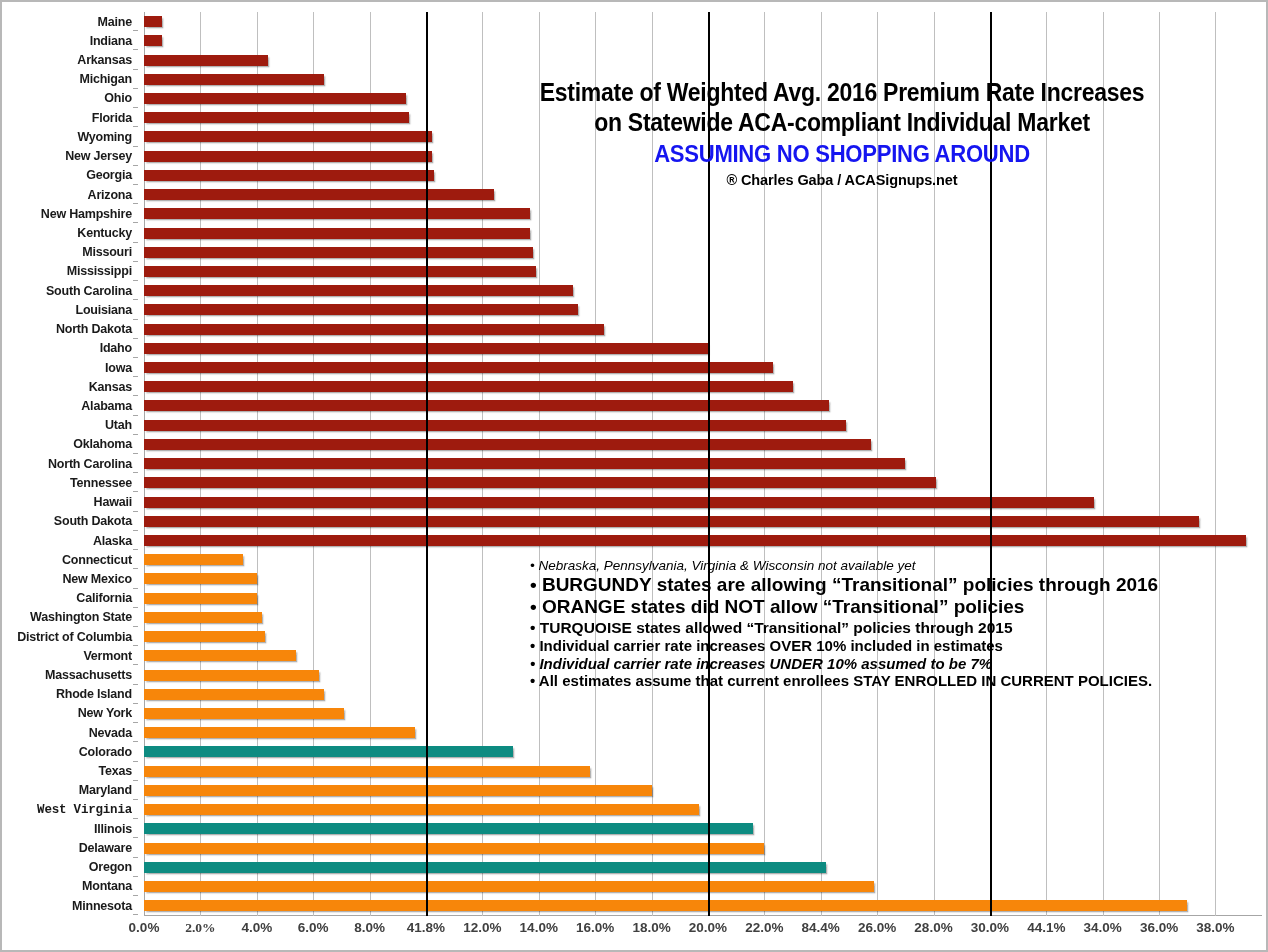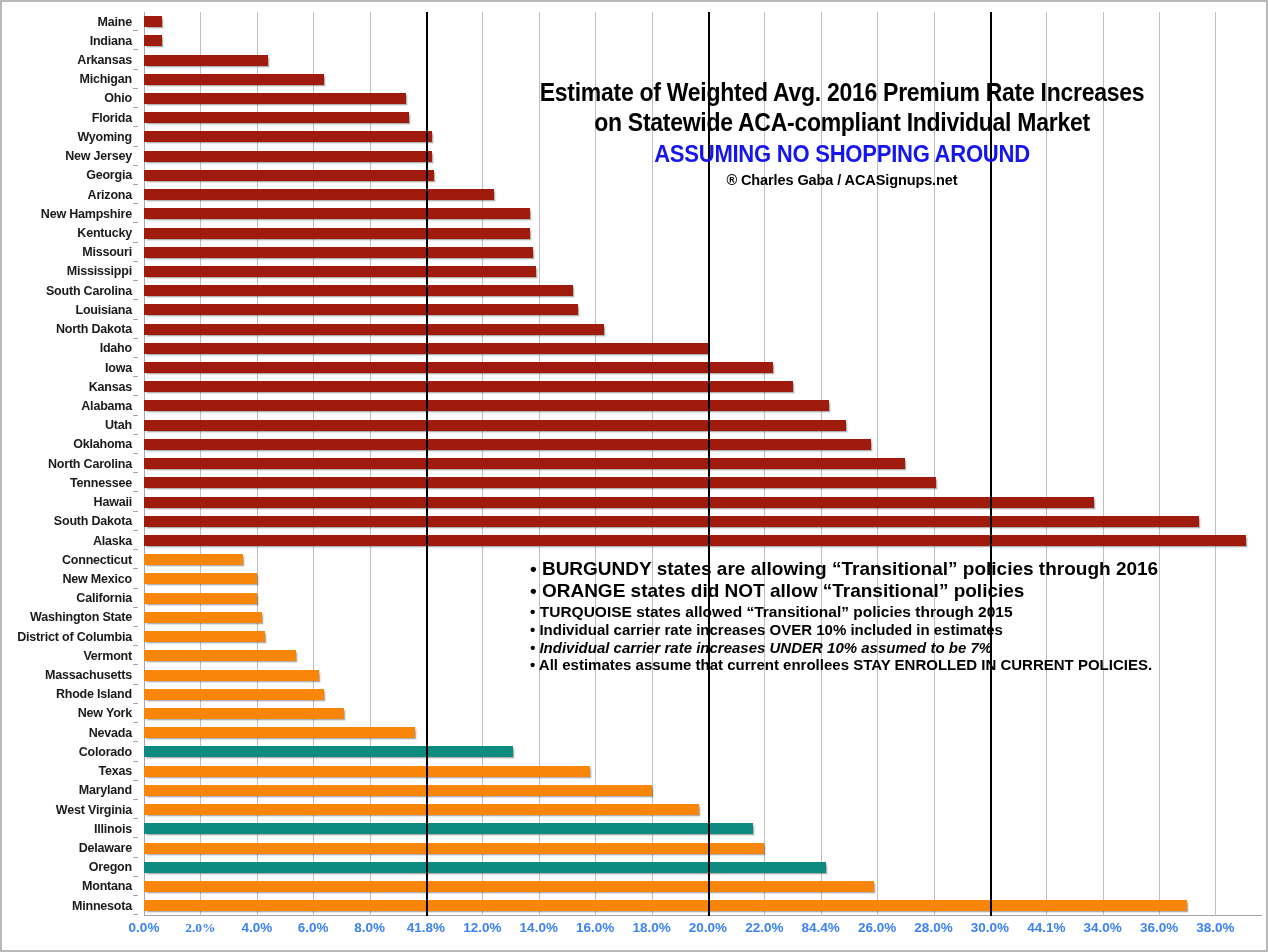--- a/index.html
+++ b/index.html
@@ -112,21 +112,21 @@
     top: 918px;
     width: 1118px;
     height: 24px;
     z-index: 4;
   }
   .x-label {
     position: absolute;
     transform: translateX(-50%);
     font-size: 13.5px;
     font-weight: bold;
-    color: #3b82f6;
+    color: #404040;
     white-space: nowrap;
     top: 0;
   }
 
   
   .title-block {
     position: absolute;
     left: 430px;
     top: 76px;
     width: 820px;
@@ -392,21 +392,21 @@
       <div class="cat-label" style="height: 19.234px; position: relative;">Washington State<span class="tick-mark" style="top: 18.234px;"></span></div>
       <div class="cat-label" style="height: 19.234px; position: relative;">District of Columbia<span class="tick-mark" style="top: 18.234px;"></span></div>
       <div class="cat-label" style="height: 19.234px; position: relative;">Vermont<span class="tick-mark" style="top: 18.234px;"></span></div>
       <div class="cat-label" style="height: 19.234px; position: relative;">Massachusetts<span class="tick-mark" style="top: 18.234px;"></span></div>
       <div class="cat-label" style="height: 19.234px; position: relative;">Rhode Island<span class="tick-mark" style="top: 18.234px;"></span></div>
       <div class="cat-label" style="height: 19.234px; position: relative;">New York<span class="tick-mark" style="top: 18.234px;"></span></div>
       <div class="cat-label" style="height: 19.234px; position: relative;">Nevada<span class="tick-mark" style="top: 18.234px;"></span></div>
       <div class="cat-label" style="height: 19.234px; position: relative;">Colorado<span class="tick-mark" style="top: 18.234px;"></span></div>
       <div class="cat-label" style="height: 19.234px; position: relative;">Texas<span class="tick-mark" style="top: 18.234px;"></span></div>
       <div class="cat-label" style="height: 19.234px; position: relative;">Maryland<span class="tick-mark" style="top: 18.234px;"></span></div>
-      <div class="cat-label" style="height: 19.234px; position: relative;">West Virginia<span class="tick-mark" style="top: 18.234px;"></span></div>
+      <div class="cat-label" style="height: 19.234px; position: relative; font-family: Liberation Mono, monospace;">West Virginia<span class="tick-mark" style="top: 18.234px;"></span></div>
       <div class="cat-label" style="height: 19.234px; position: relative;">Illinois<span class="tick-mark" style="top: 18.234px;"></span></div>
       <div class="cat-label" style="height: 19.234px; position: relative;">Delaware<span class="tick-mark" style="top: 18.234px;"></span></div>
       <div class="cat-label" style="height: 19.234px; position: relative;">Oregon<span class="tick-mark" style="top: 18.234px;"></span></div>
       <div class="cat-label" style="height: 19.234px; position: relative;">Montana<span class="tick-mark" style="top: 18.234px;"></span></div>
       <div class="cat-label" style="height: 19.234px; position: relative;">Minnesota<span class="tick-mark" style="top: 18.234px;"></span></div>
     </div>
 
   <div class="x-labels" id="x-labels">
       <div class="x-label" style="left: 0px;">0.0%</div>
       <div class="x-label" style="left: 56.3934px; font-family: Liberation Serif, serif;">2.0%</div>
@@ -431,20 +431,21 @@
     </div>
 
   <div class="title-block">
     <div class="title-line">Estimate of Weighted Avg. 2016 Premium Rate Increases</div>
     <div class="title-line">on Statewide ACA-compliant Individual Market</div>
     <div class="title-sub">ASSUMING NO SHOPPING AROUND</div>
     <div class="title-credit">® Charles Gaba / ACASignups.net</div>
   </div>
 
   <div class="notes" id="notes">
+      <div class="note n0">• Nebraska, Pennsylvania, Virginia &amp; Wisconsin not available yet</div>
       <div class="note n1">• BURGUNDY states are allowing “Transitional” policies through 2016</div>
       <div class="note n2">• ORANGE states did NOT allow “Transitional” policies</div>
       <div class="note n3">• TURQUOISE states allowed “Transitional” policies through 2015</div>
       <div class="note n4">• Individual carrier rate increases OVER 10% included in estimates</div>
       <div class="note n5">• Individual carrier rate increases UNDER 10% assumed to be 7%</div>
       <div class="note n6">• All estimates assume that current enrollees STAY ENROLLED IN CURRENT POLICIES.</div>
     </div>
 
 </div>
 

